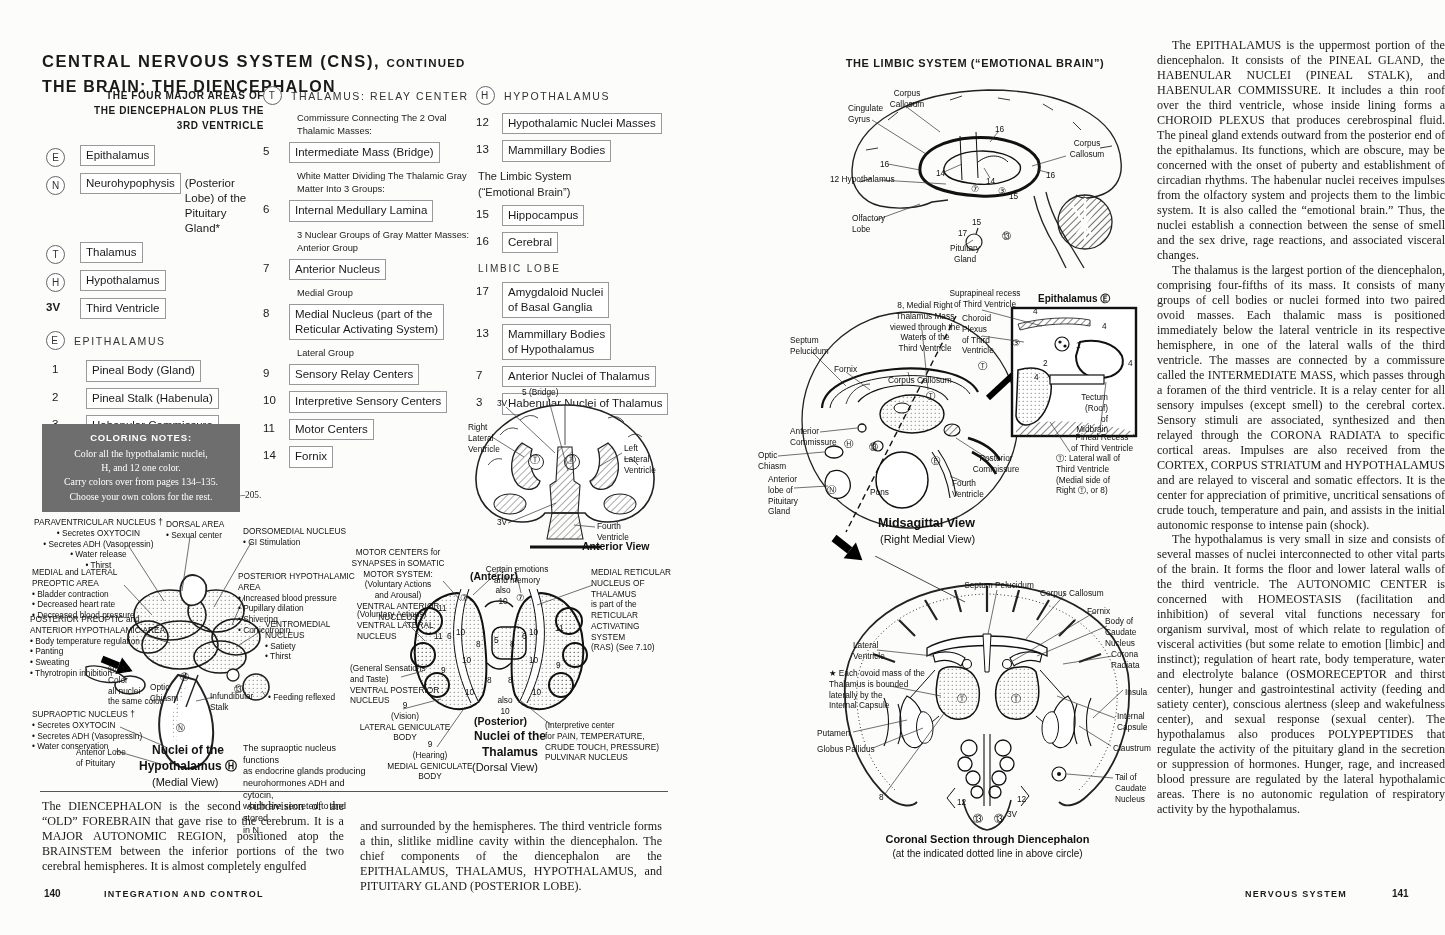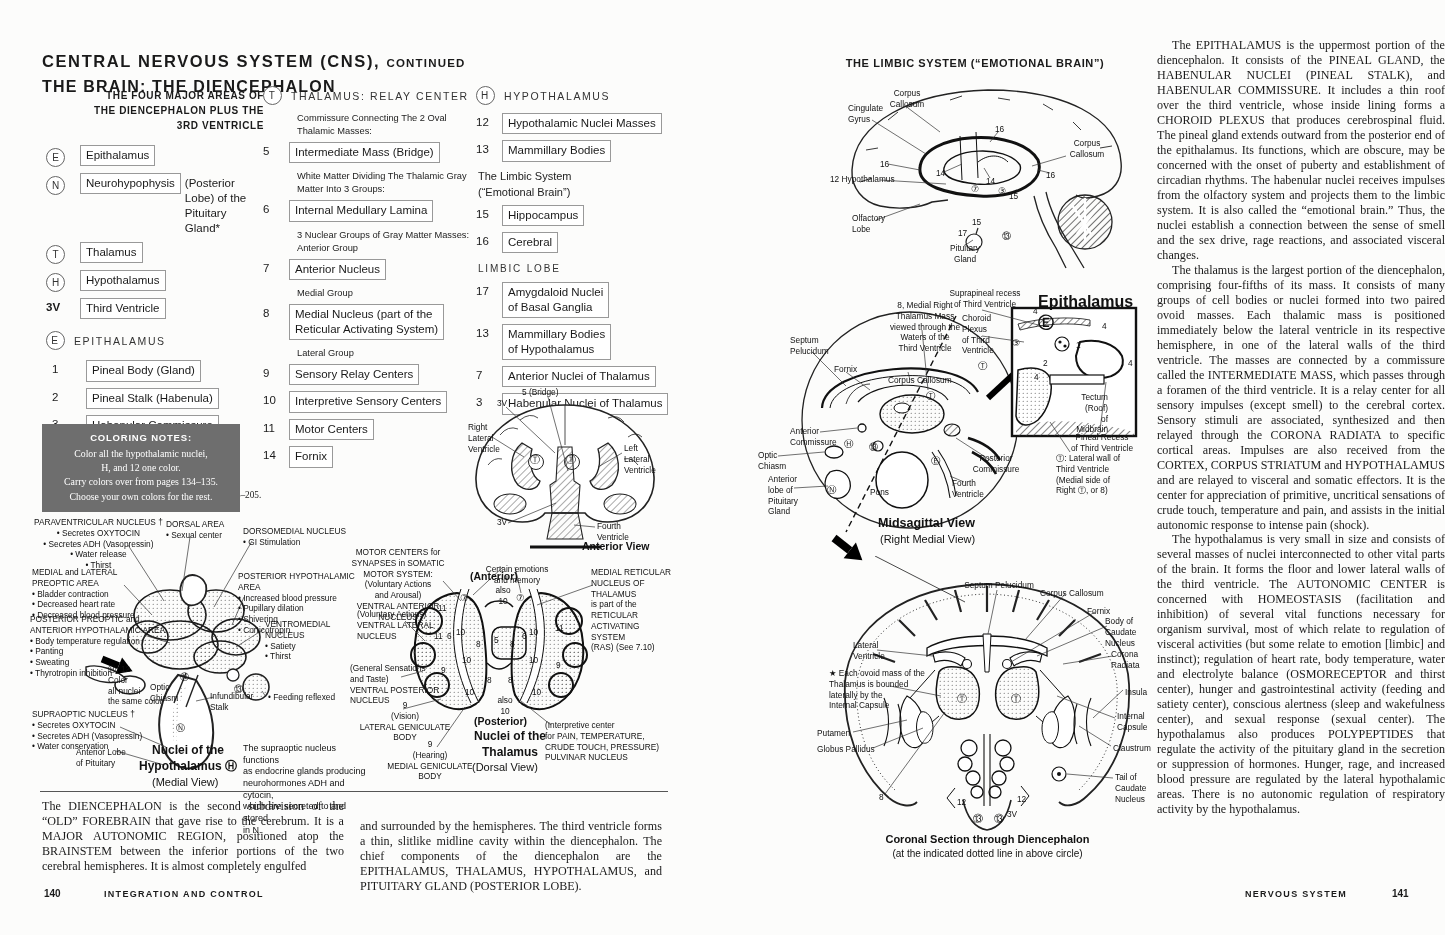--- a/index.html
+++ b/index.html
@@ -567,21 +567,21 @@
           <line x1="240" y1="180" x2="206" y2="158"></line>
         <line x1="214" y1="202" x2="200" y2="196"></line>
           <line x1="44" y1="208" x2="78" y2="206"></line>
         <line x1="350" y1="150" x2="356" y2="102"></line>
           <line x1="320" y1="172" x2="300" y2="142"></line>
         <line x1="160" y1="100" x2="158" y2="92"></line>
       </g>
     </svg>
   <span class="dlabel" style="left: 194px; top: 8px; width: 82px; text-align: center;">Suprapineal recess
 of Third Ventricle</span>
-      <span class="dlabel b" style="left: 288px; top: 12px; font-size: 16px;">Epithalamus Ⓔ</span>
+      <span class="dlabel b" style="left: 288px; top: 12px; font-size: 10px;">Epithalamus Ⓔ</span>
       <span class="dlabel" style="left: 138px; top: 20px; width: 74px; text-align: center;">8, Medial Right
 Thalamus Mass
 viewed through the
 Waters of the
 Third Ventricle</span>
       <span class="dlabel" style="left: 212px; top: 33px;">Choroid
 Plexus
 of Third
 Ventricle</span>
       <span class="dlabel" style="left: 40px; top: 55px;">Septum

